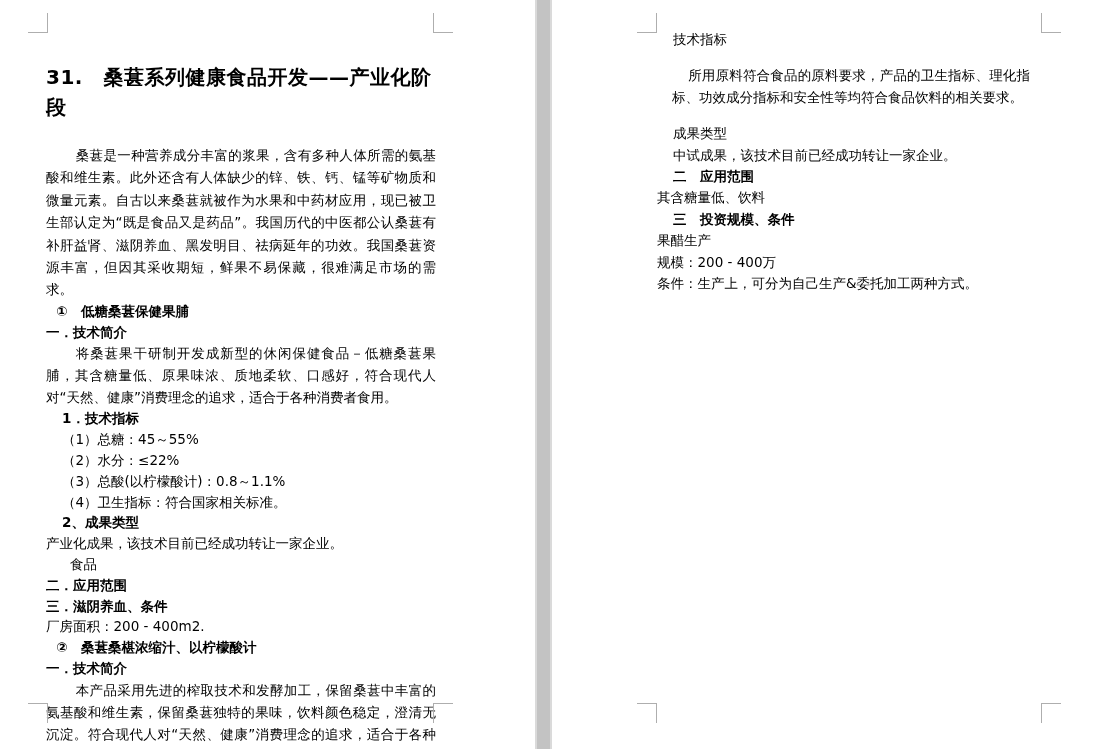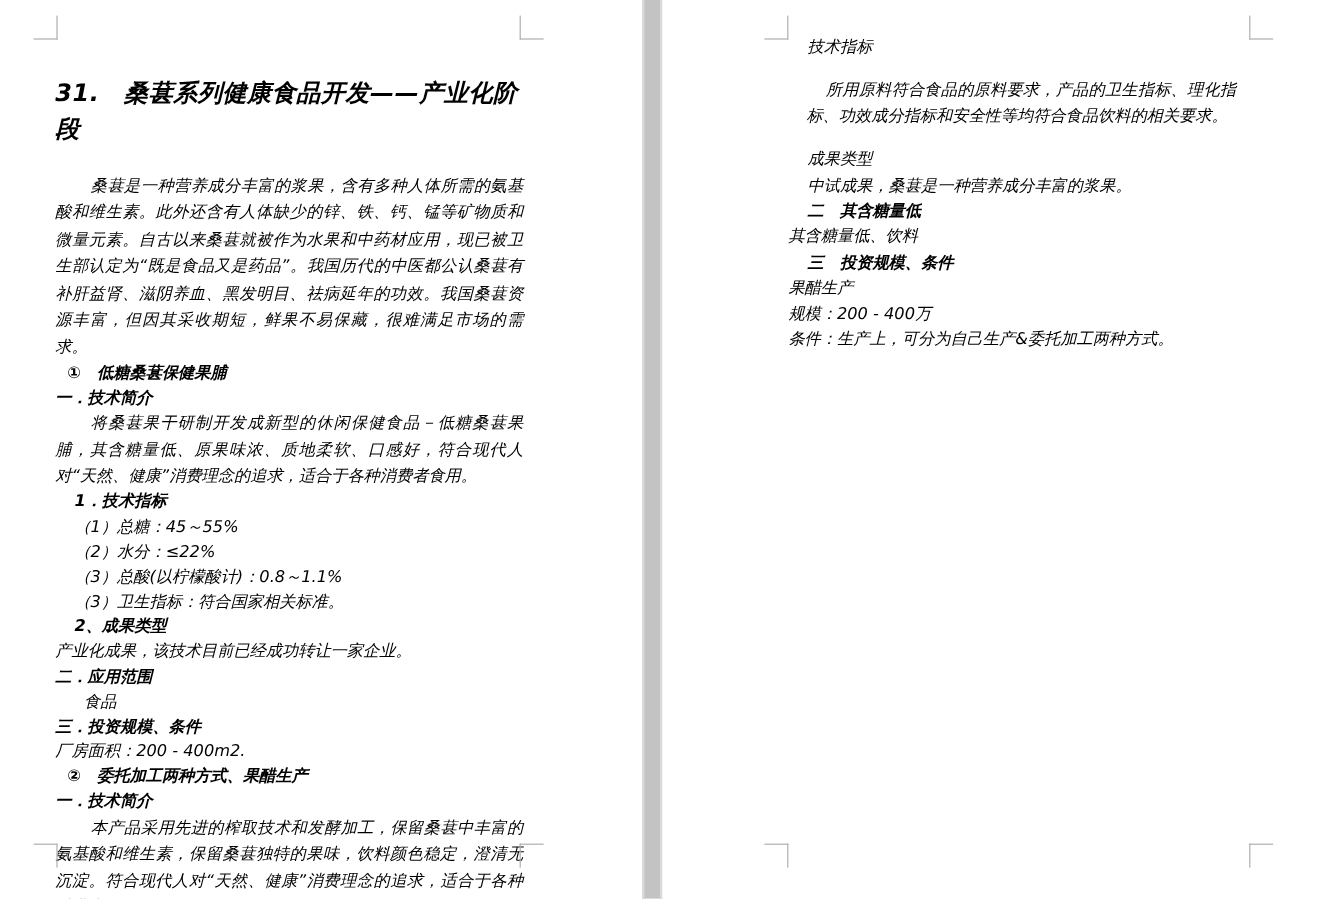--- a/index.html
+++ b/index.html
@@ -1,20 +1,20 @@
 <!DOCTYPE html>
 <html><head>
 <meta charset="utf-8">
 <style>
   html,body{margin:0;padding:0;}
   body{
     width:1101px;height:749px;position:relative;background:#ffffff;overflow:hidden;
     font-family:"DejaVu Sans","Liberation Sans",sans-serif;color:#000;
   }
-  .page{position:absolute;top:0;height:749px;background:#ffffff;font-style:italic;}
+  .page{position:absolute;top:0;height:749px;background:#ffffff;}
   #page-left{left:0;width:535px;}
   #page-right{left:552px;width:549px;}
   #divider{
     position:absolute;left:535px;top:0;width:17px;height:749px;
     background:#c3c3c3;border-left:2px solid #dadada;border-right:2px solid #dadada;
     box-sizing:border-box;
   }
   
   .crop{position:absolute;width:20px;height:20px;box-sizing:border-box;}
   .crop.tl{border-right:1px solid #aeaeae;border-bottom:1px solid #aeaeae;}
@@ -46,48 +46,48 @@
     <h1 class="doc-title">31.　桑葚系列健康食品开发——产业化阶段</h1>
     <p class="para">桑葚是一种营养成分丰富的浆果，含有多种人体所需的氨基酸和维生素。此外还含有人体缺少的锌、铁、钙、锰等矿物质和微量元素。自古以来桑葚就被作为水果和中药材应用，现已被卫生部认定为“既是食品又是药品”。我国历代的中医都公认桑葚有补肝益肾、滋阴养血、黑发明目、祛病延年的功效。我国桑葚资源丰富，但因其采收期短，鲜果不易保藏，很难满足市场的需求。</p>
 
     <div class="ln b ind-s">①　低糖桑葚保健果脯</div>
     <div class="ln b">一．技术简介</div>
     <p class="para" style="line-height:22px;">将桑葚果干研制开发成新型的休闲保健食品－低糖桑葚果脯，其含糖量低、原果味浓、质地柔软、口感好，符合现代人对“天然、健康”消费理念的追求，适合于各种消费者食用。</p>
     <div class="ln b ind-m">1．技术指标</div>
     <div class="ln ind-m">（1）总糖：45～55%</div>
     <div class="ln ind-m">（2）水分：≤22%</div>
     <div class="ln ind-m">（3）总酸(以柠檬酸计)：0.8～1.1%</div>
-    <div class="ln ind-m">（3）卫生指标：符合国家相关标准。</div>
+    <div class="ln ind-m">（4）卫生指标：符合国家相关标准。</div>
     <div class="ln b ind-m">2、成果类型</div>
     <div class="ln">产业化成果，该技术目前已经成功转让一家企业。</div>
+    <div class="ln ind-l">食品</div>
     <div class="ln b">二．应用范围</div>
-    <div class="ln ind-l">食品</div>
-    <div class="ln b">三．投资规模、条件</div>
+    <div class="ln b">三．滋阴养血、条件</div>
     <div class="ln">厂房面积：200 - 400m2.</div>
 
-    <div class="ln b ind-s">②　委托加工两种方式、果醋生产</div>
+    <div class="ln b ind-s">②　桑葚桑椹浓缩汁、以柠檬酸计</div>
     <div class="ln b">一．技术简介</div>
     <p class="para" style="line-height:22px;">本产品采用先进的榨取技术和发酵加工，保留桑葚中丰富的氨基酸和维生素，保留桑葚独特的果味，饮料颜色稳定，澄清无沉淀。符合现代人对“天然、健康”消费理念的追求，适合于各种消费者食用。</p>
   </div>
 
   <div class="crop tl" style="left:28px;top:13px;"></div>
   <div class="crop tr" style="left:433px;top:13px;"></div>
   <div class="crop bl" style="left:28px;top:703px;"></div>
   <div class="crop br" style="left:433px;top:703px;"></div>
 </div>
 
 <div id="divider"></div>
 
 <div class="page" id="page-right">
   <div id="right-content">
     <div class="rln rind">技术指标</div>
     <p class="rpara">所用原料符合食品的原料要求，产品的卫生指标、理化指标、功效成分指标和安全性等均符合食品饮料的相关要求。</p>
     <div class="rln rind">成果类型</div>
-    <div class="rln rind">中试成果，桑葚是一种营养成分丰富的浆果。</div>
-    <div class="rln rind b">二　其含糖量低</div>
+    <div class="rln rind">中试成果，该技术目前已经成功转让一家企业。</div>
+    <div class="rln rind b">二　应用范围</div>
     <div class="rln">其含糖量低、饮料</div>
     <div class="rln rind b">三　投资规模、条件</div>
     <div class="rln">果醋生产</div>
     <div class="rln">规模：200 - 400万</div>
     <div class="rln">条件：生产上，可分为自己生产&amp;委托加工两种方式。</div>
   </div>
 
   <div class="crop tl" style="left:85px;top:13px;"></div>
   <div class="crop tr" style="left:489px;top:13px;"></div>
   <div class="crop bl" style="left:85px;top:703px;"></div>

